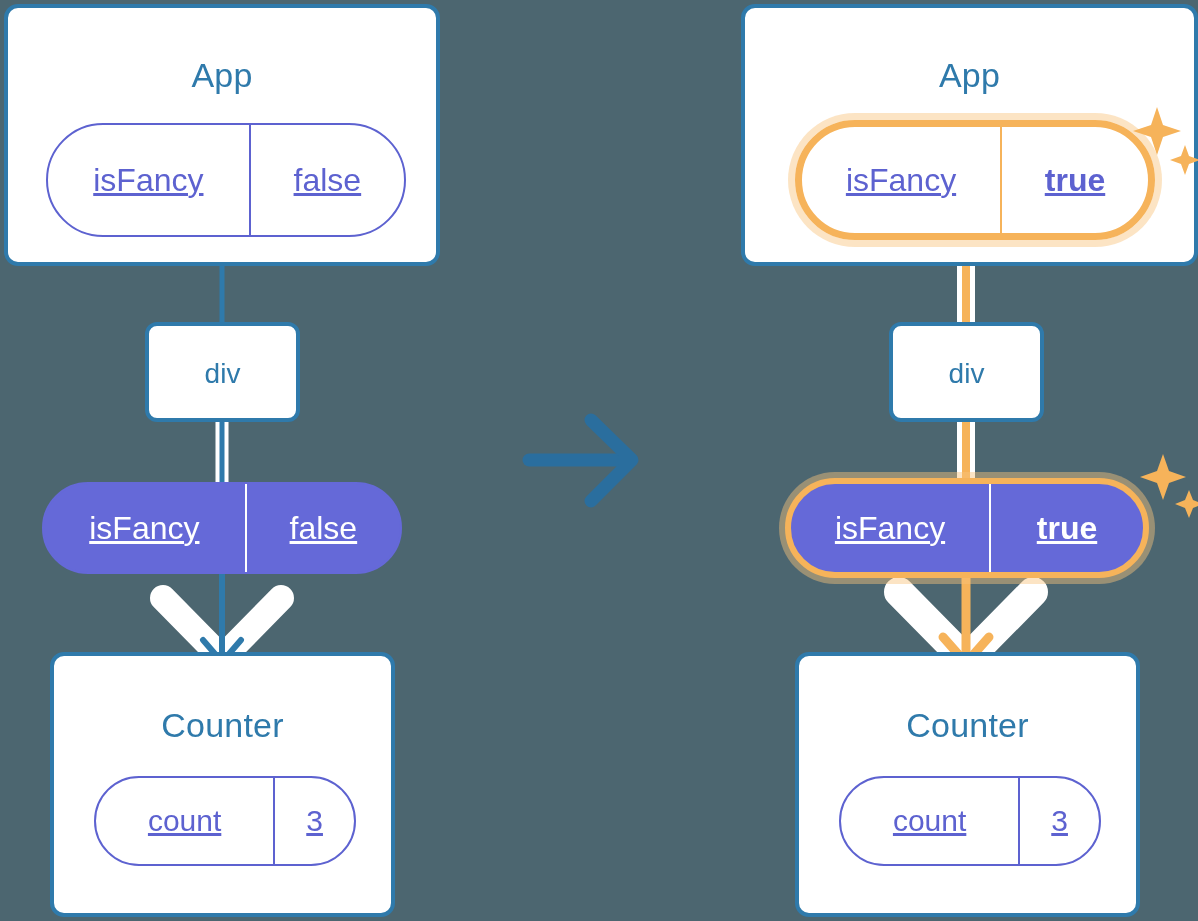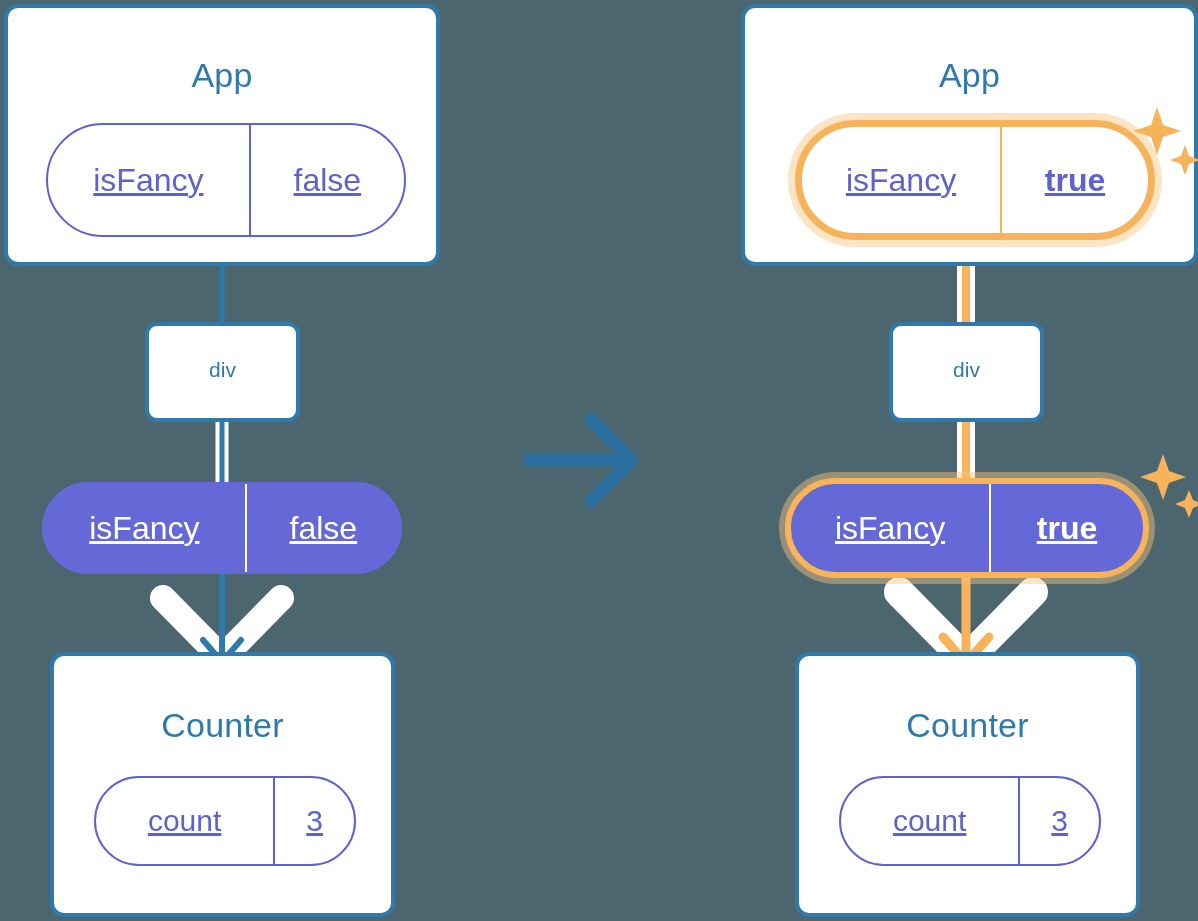--- a/index.html
+++ b/index.html
@@ -54,21 +54,21 @@
     color: #2f7aab;
     font-size: 34px;
     font-weight: 400;
     letter-spacing: .2px;
   }
   .box-title-small {
     position: absolute;
     left: 0; right: 0;
     text-align: center;
     color: #2f7aab;
-    font-size: 21px;
+    font-size: 28px;
     font-weight: 400;
   }
 
   
   .pill {
     position: absolute;
     display: flex;
     align-items: stretch;
     border-radius: 999px;
     box-sizing: border-box;

